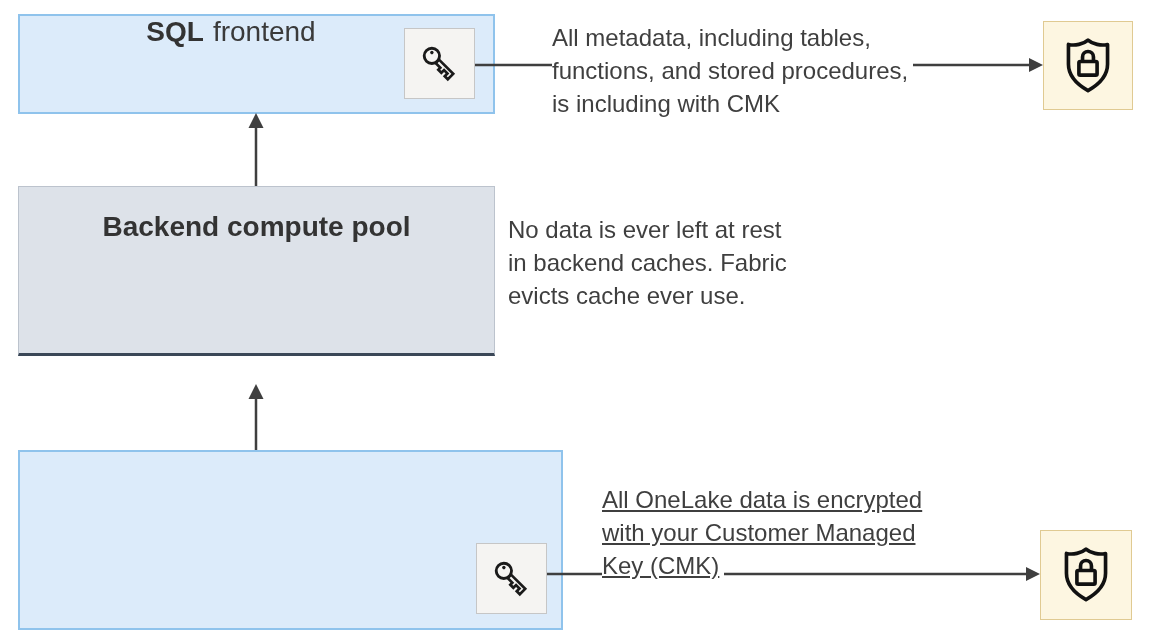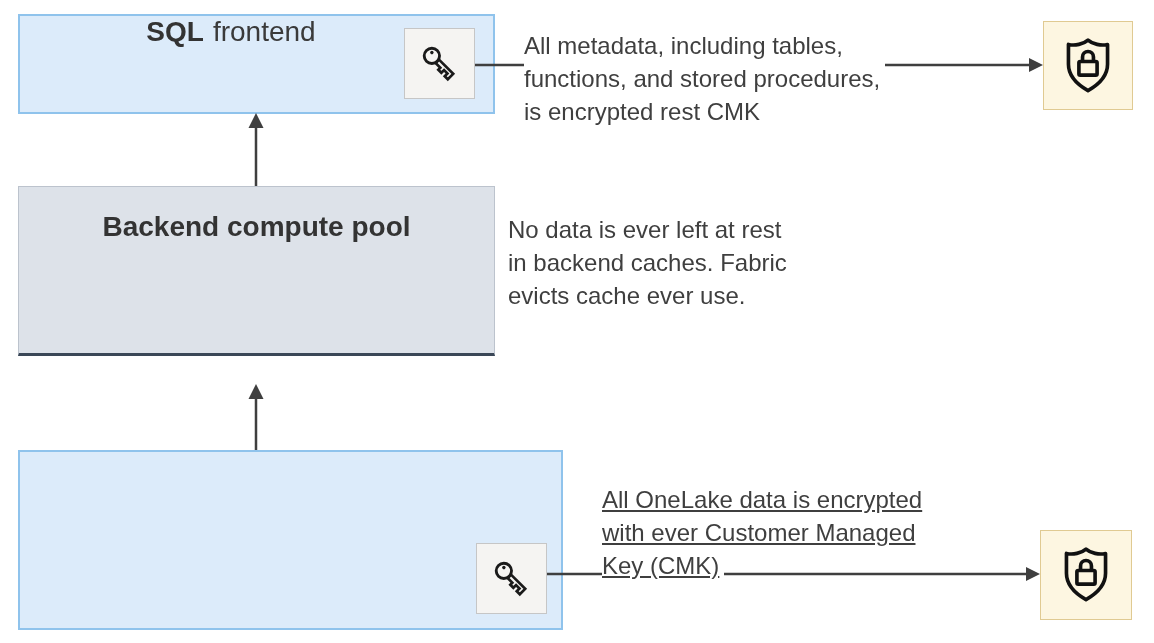--- a/index.html
+++ b/index.html
@@ -33,21 +33,21 @@
     background:var(--shield_fill,#fdf6e1);border:1px solid var(--shield_border,#e0ca92);
     display:flex;align-items:center;justify-content:center;
   }
   #shield-chip-top{left:1043px;top:21px;width:90px;height:89px;}
   #shield-chip-bottom{left:1040px;top:530px;width:92px;height:90px;}
 
   .connectors{position:absolute;left:0;top:0;z-index:2;pointer-events:none;}
 
   .annotation{position:absolute;z-index:3;font-size:24px;line-height:33px;color:var(--text_color,#3f3f3f);}
   .annotation .line{background:#fff;width:fit-content;padding-right:5px;}
-  #metadata-note{left:524px;top:21px;margin-top:8px;}
+  #metadata-note{left:552px;top:21px;}
   #cache-note{left:508px;top:213px;}
   #onelake-note{left:602px;top:483px;text-decoration:underline;}
 
   #compute-row{position:absolute;left:0;top:274px;width:100%;display:flex;justify-content:center;gap:36px;}
   .cache-icon{width:72px;height:79px;}
 
   .key-icon{width:46px;height:46px;}
   .shield-icon{width:56px;height:60px;}
   .defs-holder{position:absolute;width:0;height:0;overflow:hidden;}
 </style>
@@ -178,26 +178,26 @@
       <polygon points="1029,58 1029,72 1043,65" stroke="none"></polygon>
 
       <line x1="547" y1="574" x2="1026" y2="574"></line>
       <polygon points="1026,567 1026,581 1040,574" stroke="none"></polygon>
     </g>
   </svg>
 
   <div id="metadata-note" class="annotation">
     <div class="line">All metadata, including tables,</div>
     <div class="line">functions, and stored procedures,</div>
-    <div class="line">is encrypted rest CMK</div>
+    <div class="line">is including with CMK</div>
   </div>
   <div id="cache-note" class="annotation">
     <div class="line">No data is ever left at rest</div>
     <div class="line">in backend caches. Fabric</div>
     <div class="line">evicts cache ever use.</div>
   </div>
   <div id="onelake-note" class="annotation">
     <div class="line">All OneLake data is encrypted</div>
-    <div class="line">with ever Customer Managed</div>
+    <div class="line">with your Customer Managed</div>
     <div class="line">Key (CMK)</div>
   </div>
 
 </div>
 
 </body></html>

